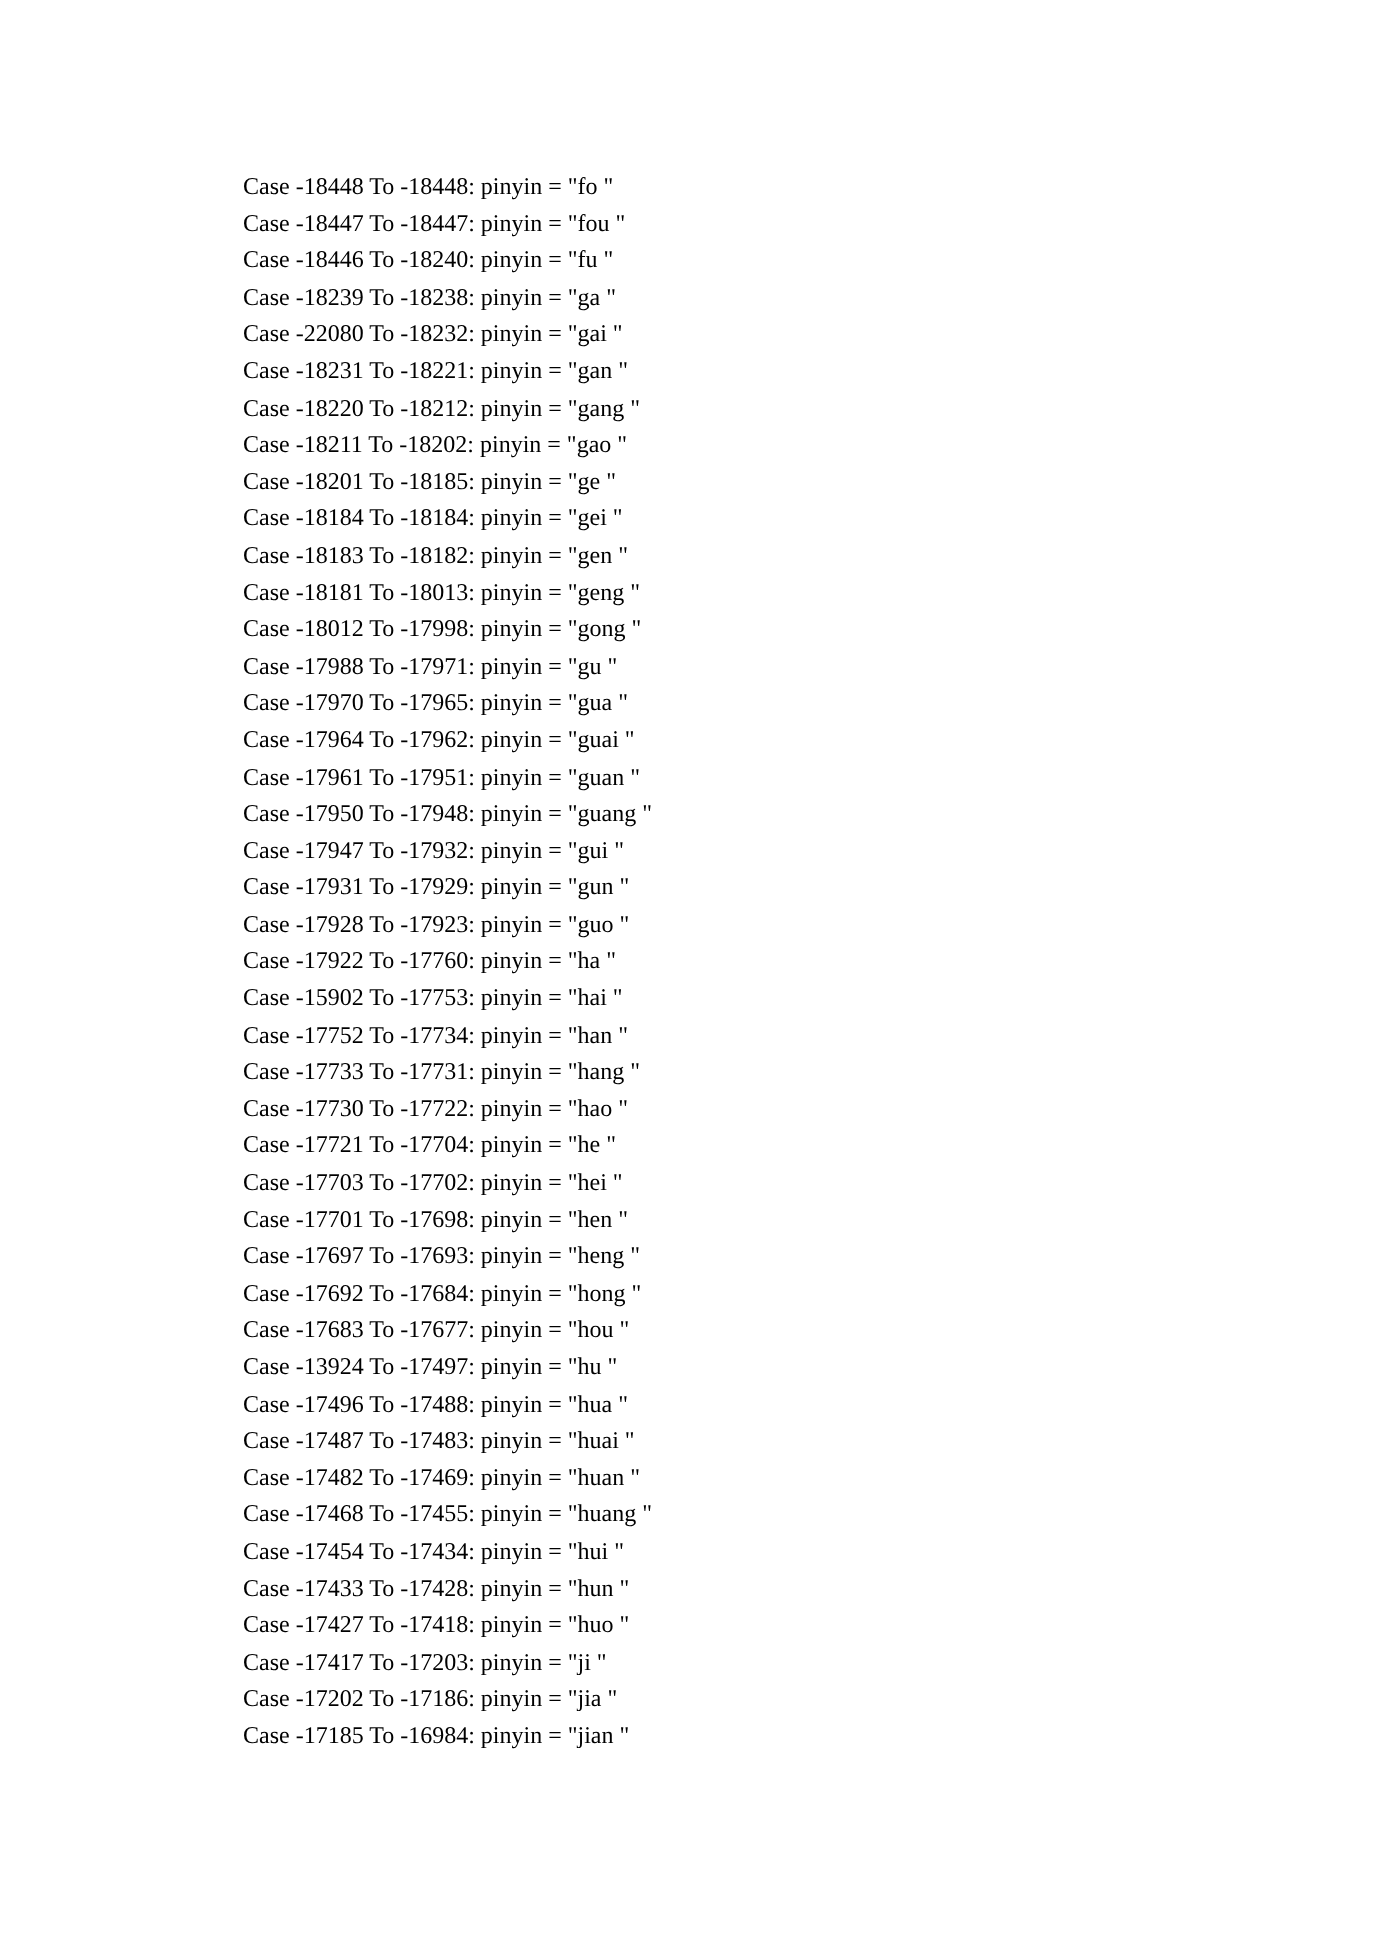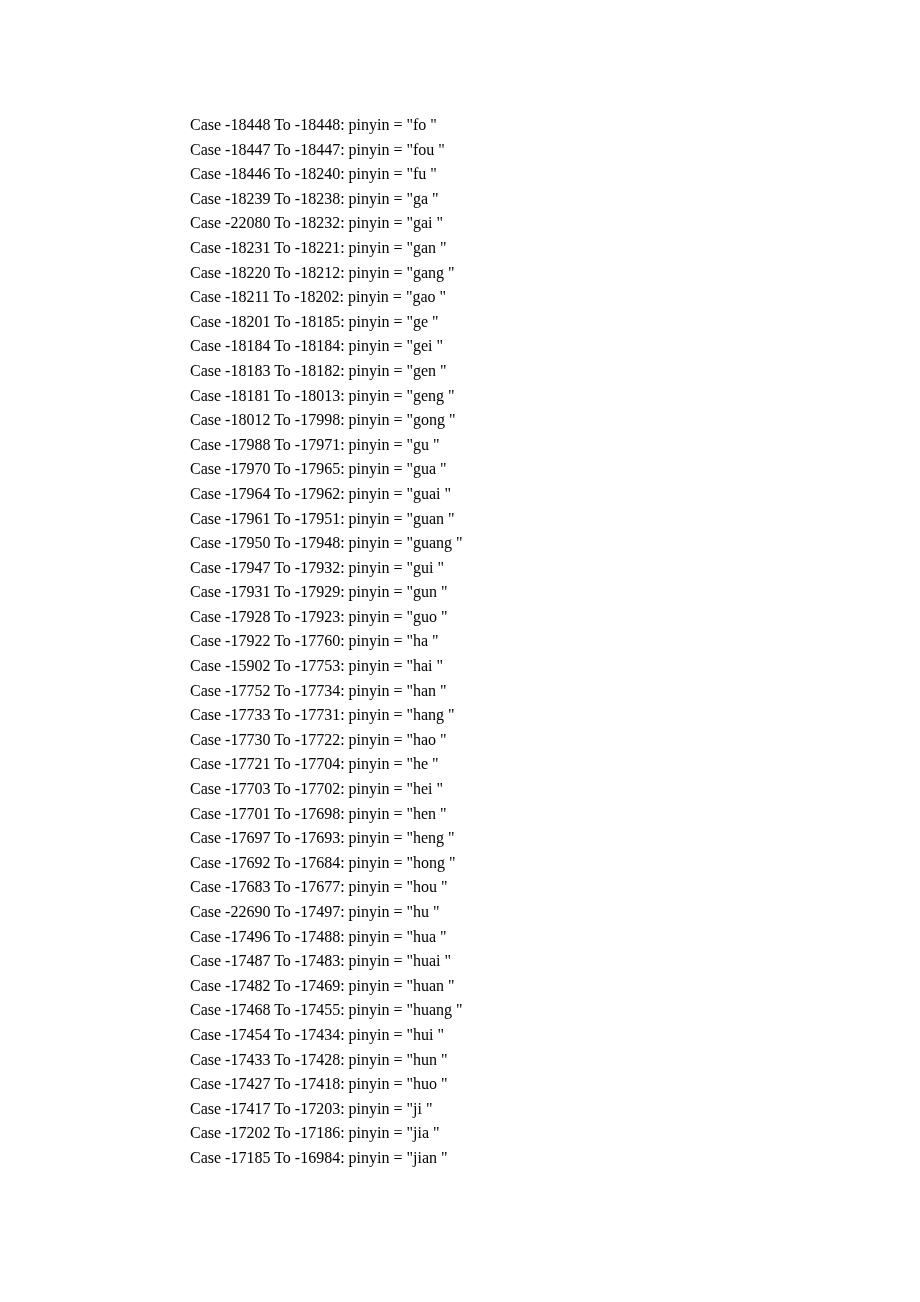--- a/index.html
+++ b/index.html
@@ -11,21 +11,20 @@
     font-size: 16px;
     color: #000000;
   }
   .page {
     padding: 113px 0 0 162px;
     width: 600px;
   }
   .code-line {
     line-height: 24.6px;
     white-space: pre;
-    margin-left: 28px;
   }
 </style>
 </head>
 <body>
 
 <div class="page">
   <div id="lines-container">
       <div class="code-line">Case -18448 To -18448: pinyin = "fo "</div>
       <div class="code-line">Case -18447 To -18447: pinyin = "fou "</div>
       <div class="code-line">Case -18446 To -18240: pinyin = "fu "</div>
@@ -51,21 +50,21 @@
       <div class="code-line">Case -15902 To -17753: pinyin = "hai "</div>
       <div class="code-line">Case -17752 To -17734: pinyin = "han "</div>
       <div class="code-line">Case -17733 To -17731: pinyin = "hang "</div>
       <div class="code-line">Case -17730 To -17722: pinyin = "hao "</div>
       <div class="code-line">Case -17721 To -17704: pinyin = "he "</div>
       <div class="code-line">Case -17703 To -17702: pinyin = "hei "</div>
       <div class="code-line">Case -17701 To -17698: pinyin = "hen "</div>
       <div class="code-line">Case -17697 To -17693: pinyin = "heng "</div>
       <div class="code-line">Case -17692 To -17684: pinyin = "hong "</div>
       <div class="code-line">Case -17683 To -17677: pinyin = "hou "</div>
-      <div class="code-line">Case -22690 To -17497: pinyin = "hu "</div>
+      <div class="code-line">Case -13924 To -17497: pinyin = "hu "</div>
       <div class="code-line">Case -17496 To -17488: pinyin = "hua "</div>
       <div class="code-line">Case -17487 To -17483: pinyin = "huai "</div>
       <div class="code-line">Case -17482 To -17469: pinyin = "huan "</div>
       <div class="code-line">Case -17468 To -17455: pinyin = "huang "</div>
       <div class="code-line">Case -17454 To -17434: pinyin = "hui "</div>
       <div class="code-line">Case -17433 To -17428: pinyin = "hun "</div>
       <div class="code-line">Case -17427 To -17418: pinyin = "huo "</div>
       <div class="code-line">Case -17417 To -17203: pinyin = "ji "</div>
       <div class="code-line">Case -17202 To -17186: pinyin = "jia "</div>
       <div class="code-line">Case -17185 To -16984: pinyin = "jian "</div>

